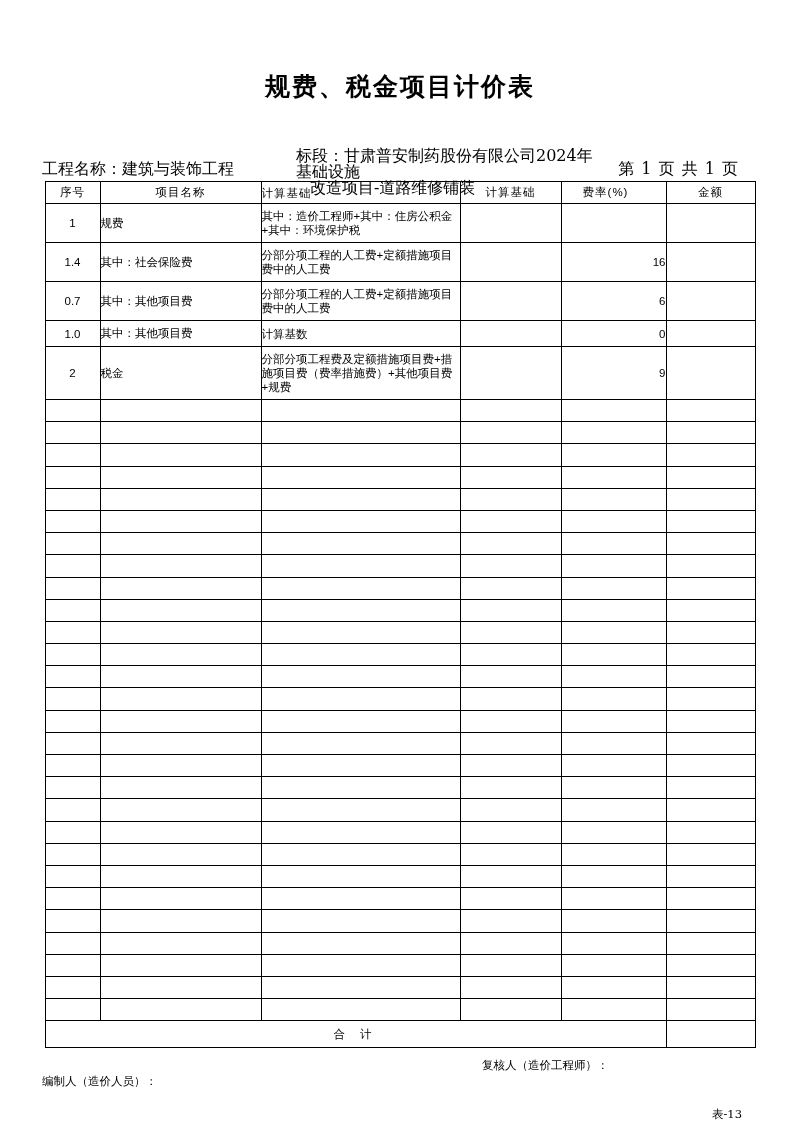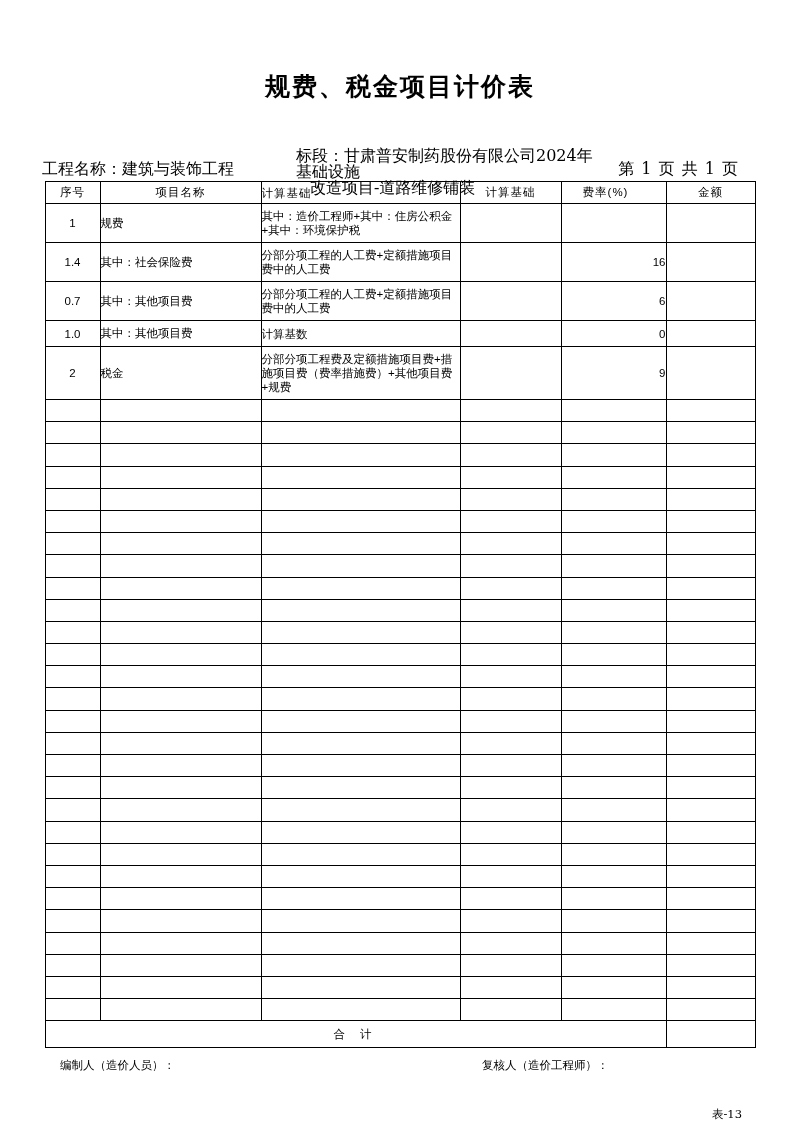--- a/index.html
+++ b/index.html
@@ -102,21 +102,21 @@
     text-align: center;
     letter-spacing: 6px;
   }
   .footer {
     position: relative;
     margin-top: 10px;
     height: 20px;
     font-size: 11.5px;
     font-family: "DejaVu Serif", "Liberation Serif", serif;
   }
-  .footer .left { position: absolute; left: 42px; top: 0; margin-left: 18px; }
+  .footer .left { position: absolute; left: 42px; top: 16px; }
   .footer .mid { position: absolute; left: 482px; top: 0; }
   .sheet-no {
     position: absolute;
     right: 58px;
     top: 1037px;
     font-size: 11.5px;
     font-family: "DejaVu Serif", "Liberation Serif", serif;
   }
 </style>
 </head>

